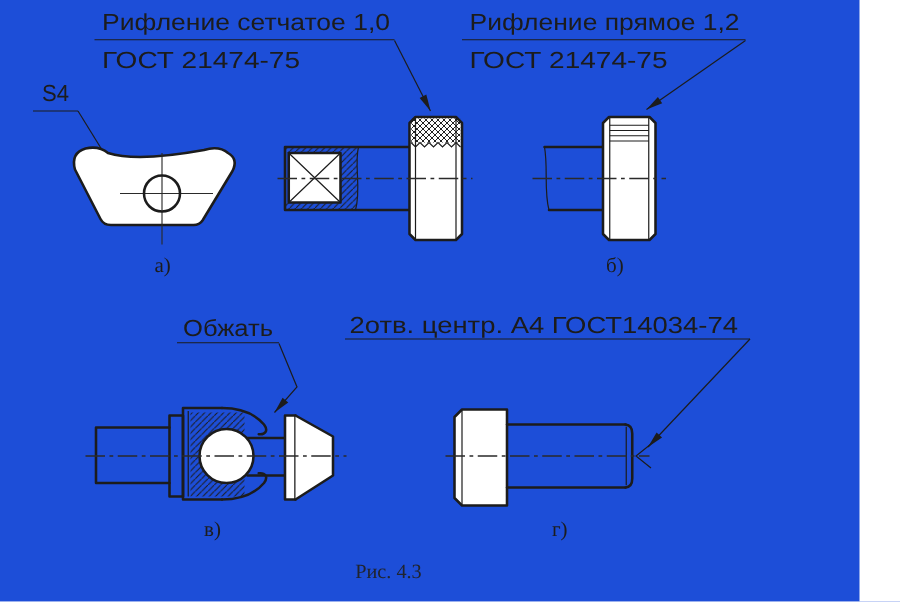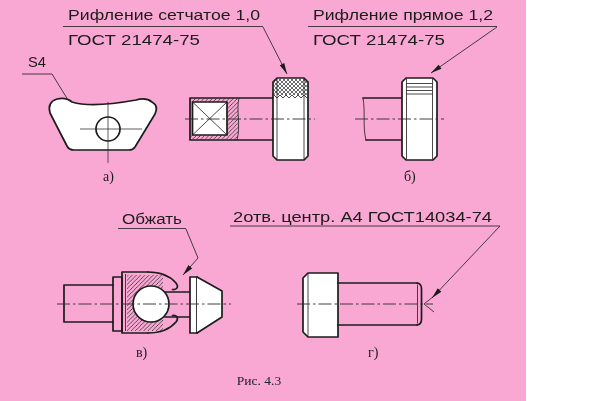--- a/index.html
+++ b/index.html
@@ -1,17 +1,17 @@
 <!DOCTYPE html>
 <html><head>
 <meta charset="utf-8">
 <style>
   html,body{margin:0;padding:0;background:#ffffff;}
   .stage{
-    position:relative;width:526px;height:401px;background:#f9a8d4;
+    position:relative;width:573px;height:401px;background:#1d4ed8;
     font-family:"Liberation Sans",sans-serif;overflow:hidden;text-decoration:underline;
   }
   svg{display:block;}
   text{fill:#1c1c1c;}
   .tech{font-family:"Liberation Sans",sans-serif;font-size:15.5px;}
   .sub{font-family:"Liberation Serif",serif;font-size:14px;}
   .cap{font-family:"Liberation Serif",serif;font-size:13.5px;fill:#20242e;}
   .thick{stroke:#1c1c1c;stroke-width:1.7;fill:none;stroke-linecap:round;stroke-linejoin:round;}
   .thickw{stroke:#1c1c1c;stroke-width:1.7;fill:#ffffff;stroke-linejoin:round;}
   .thin{stroke:#1c1c1c;stroke-width:0.8;fill:none;}

